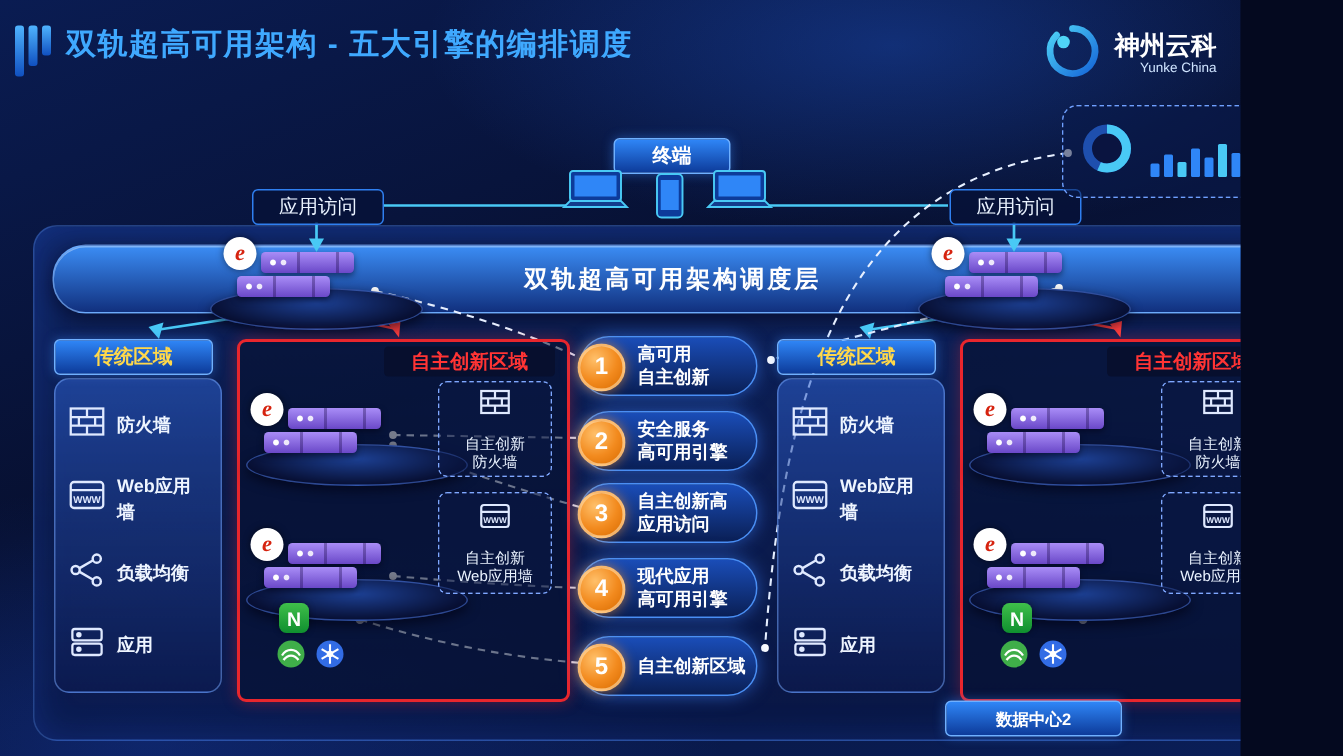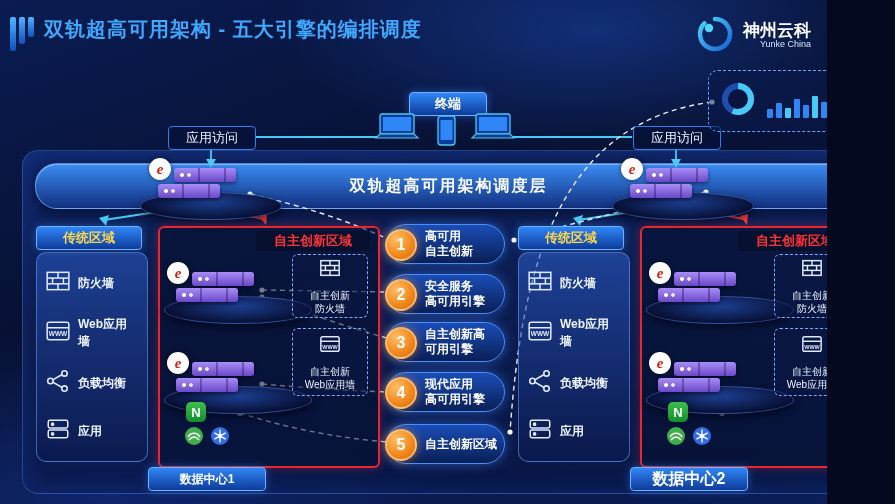--- a/index.html
+++ b/index.html
@@ -326,36 +326,35 @@
   <span class="abs z6" style="left:210px;top:426px;"><svg width="20" height="20" viewBox="0 0 20 20">
         <circle cx="10" cy="10" r="9" fill="#326ce5"></circle>
         <g stroke="#fff" stroke-width="1.4">
           <line x1="10" y1="3.5" x2="10" y2="16.5"></line>
           <line x1="4.4" y1="6.8" x2="15.6" y2="13.2"></line>
           <line x1="4.4" y1="13.2" x2="15.6" y2="6.8"></line>
         </g>
         <circle cx="10" cy="10" r="2.2" fill="#fff"></circle>
       </svg></span>
 
-  <div class="abs bluebox z6" style="left:148px;top:467px;width:116px;height:22px;font-size:12px;">数据中心1</div>
 
   <div class="engine" style="top:224px;">
     <span class="num">1</span>
     <span class="elab">高可用
 自主创新</span>
   </div>
   <div class="engine" style="top:274px;">
     <span class="num">2</span>
     <span class="elab">安全服务
 高可用引擎</span>
   </div>
   <div class="engine" style="top:322px;">
     <span class="num">3</span>
     <span class="elab">自主创新高
-可用引擎</span>
+应用访问</span>
   </div>
   <div class="engine" style="top:372px;">
     <span class="num">4</span>
     <span class="elab">现代应用
 高可用引擎</span>
   </div>
   <div class="engine" style="top:424px;">
     <span class="num">5</span>
     <span class="elab">自主创新区域</span>
   </div>
@@ -462,15 +461,15 @@
   <span class="abs z6" style="left:692px;top:426px;"><svg width="20" height="20" viewBox="0 0 20 20">
         <circle cx="10" cy="10" r="9" fill="#326ce5"></circle>
         <g stroke="#fff" stroke-width="1.4">
           <line x1="10" y1="3.5" x2="10" y2="16.5"></line>
           <line x1="4.4" y1="6.8" x2="15.6" y2="13.2"></line>
           <line x1="4.4" y1="13.2" x2="15.6" y2="6.8"></line>
         </g>
         <circle cx="10" cy="10" r="2.2" fill="#fff"></circle>
       </svg></span>
 
-  <div class="abs bluebox z6" style="left:630px;top:467px;width:116px;height:22px;font-size:16px;">数据中心2</div>
+  <div class="abs bluebox z6" style="left:630px;top:467px;width:116px;height:22px;font-size:11px;">数据中心2</div>
 
 </div>
 
 </body></html>

